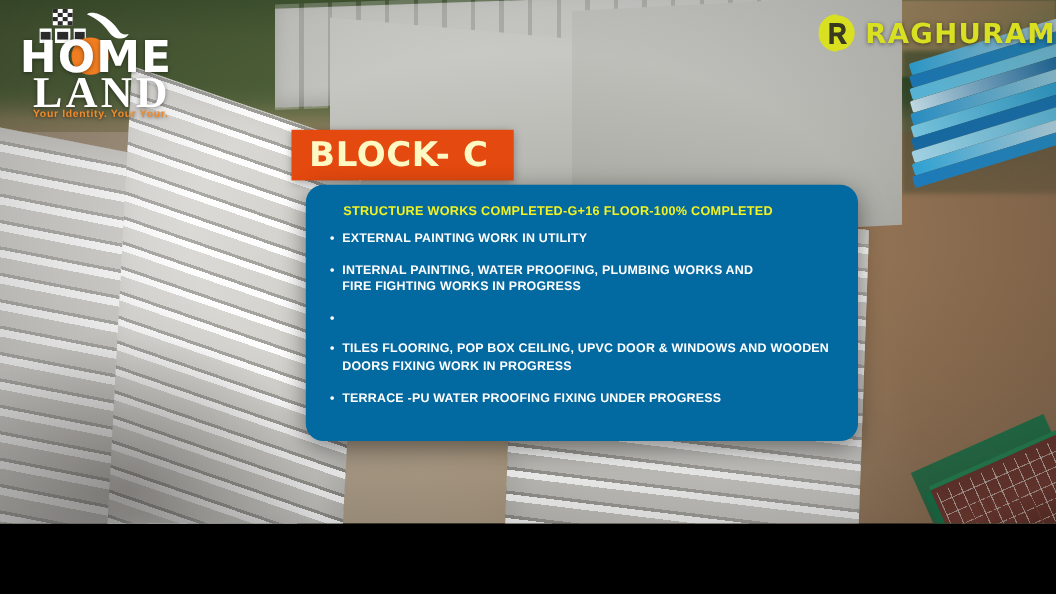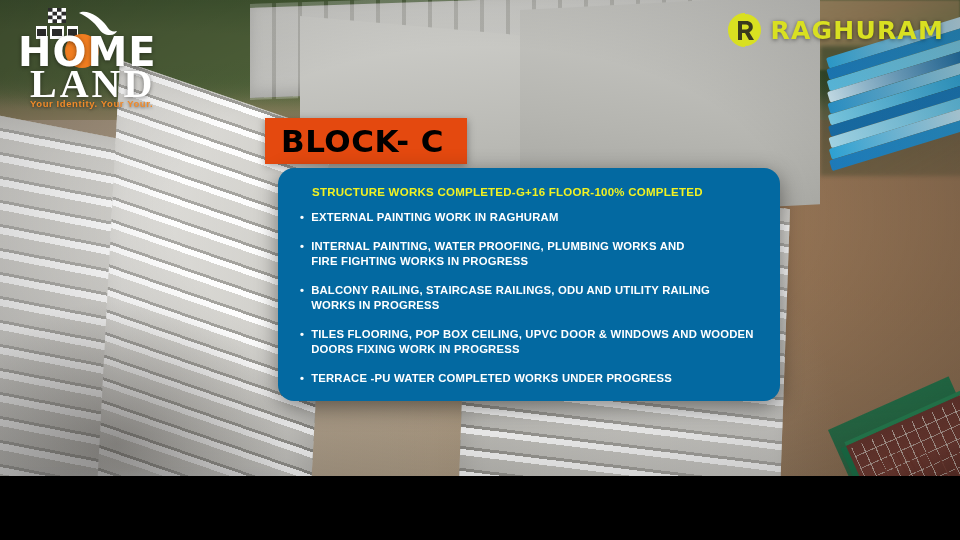--- a/index.html
+++ b/index.html
@@ -176,36 +176,36 @@
     font-family:Liberation Serif, serif;line-height:1;
     text-shadow:0 1px 4px rgba(0,0,0,.45);
   }
   .hl-tag{
     position:absolute;left:14px;top:92px;
     font-size:9.5px;font-weight:700;color:#f08a2a;letter-spacing:.6px;
     text-shadow:0 1px 3px rgba(0,0,0,.5);
   }
 
   
-  .raghu{position:absolute;right:16px;top:12px;height:36px;display:flex;align-items:center;gap:9px;}
+  .raghu{position:absolute;right:0;top:12px;height:36px;display:flex;align-items:center;gap:9px;}
   .raghu-mark{width:34px;height:34px;}
   .raghu-text{
     font-size:25px;font-weight:800;color:#d9e021;letter-spacing:1.2px;
     font-family:"DejaVu Sans",sans-serif;
     text-shadow:0 1px 4px rgba(0,0,0,.5);
   }
 
   
   .blockbanner{
     position:absolute;left:265px;top:118px;width:202px;height:46px;
     background:#e4490f;display:flex;align-items:center;
     box-shadow:0 2px 8px rgba(0,0,0,.35);
   }
   .blockbanner span{
-    color:#000000;font-size:31px;font-weight:800;letter-spacing:.5px;
+    color:#fef9c3;font-size:31px;font-weight:800;letter-spacing:.5px;
     font-family:"DejaVu Sans",sans-serif;padding-left:16px;
   }
 
   
   .panel{
     position:absolute;left:278px;top:168px;width:502px;height:233px;
     background:#0369a1;border-radius:16px;
     box-shadow:0 6px 22px rgba(0,0,0,.45);
     padding:14px 16px 10px 16px;box-sizing:border-box;
   }
@@ -320,37 +320,35 @@
 
   <div class="blockbanner">
     <span>BLOCK- C</span>
   </div>
 
   <div class="panel">
     <div class="panel-head">STRUCTURE WORKS COMPLETED-G+16 FLOOR-100% COMPLETED</div>
     <ul class="bullets" id="bullets">
         <li>
           <span class="dot">•</span>
-          <span class="txt">EXTERNAL PAINTING WORK IN RAGHURAM</span>
+          <span class="txt">EXTERNAL PAINTING WORK IN UTILITY</span>
         </li>
         <li>
           <span class="dot">•</span>
           <span class="txt">INTERNAL PAINTING, WATER PROOFING, PLUMBING WORKS AND
 FIRE FIGHTING WORKS IN PROGRESS</span>
         </li>
         <li>
           <span class="dot">•</span>
-          <span class="txt">BALCONY RAILING, STAIRCASE RAILINGS, ODU AND UTILITY RAILING
-WORKS IN PROGRESS</span>
         </li>
         <li>
           <span class="dot">•</span>
           <span class="txt">TILES FLOORING, POP BOX CEILING, UPVC DOOR &amp; WINDOWS AND WOODEN
 DOORS FIXING WORK IN PROGRESS</span>
         </li>
         <li>
           <span class="dot">•</span>
-          <span class="txt">TERRACE -PU WATER COMPLETED WORKS UNDER PROGRESS</span>
+          <span class="txt">TERRACE -PU WATER PROOFING FIXING UNDER PROGRESS</span>
         </li>
       </ul>
   </div>
 
 </div>
 
 </body></html>

